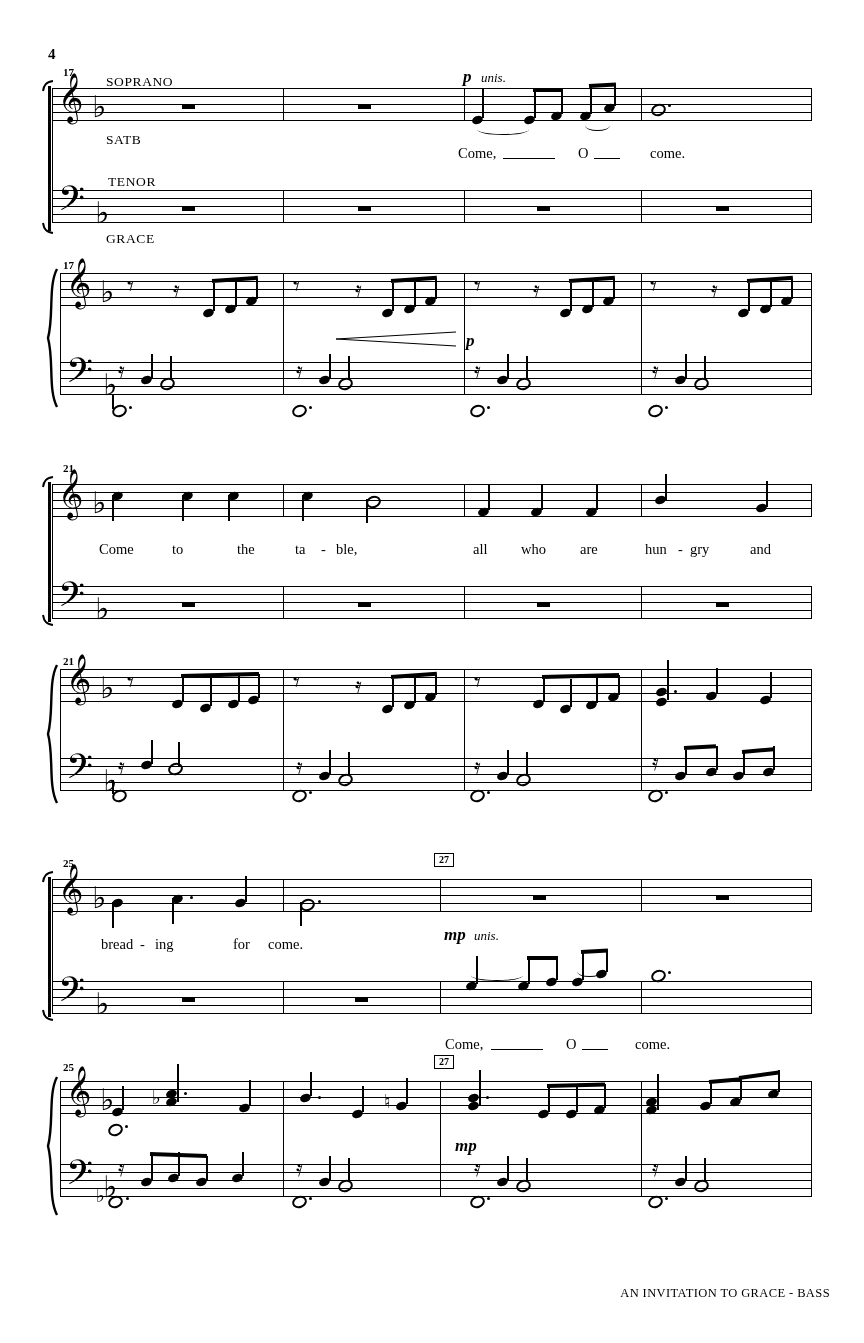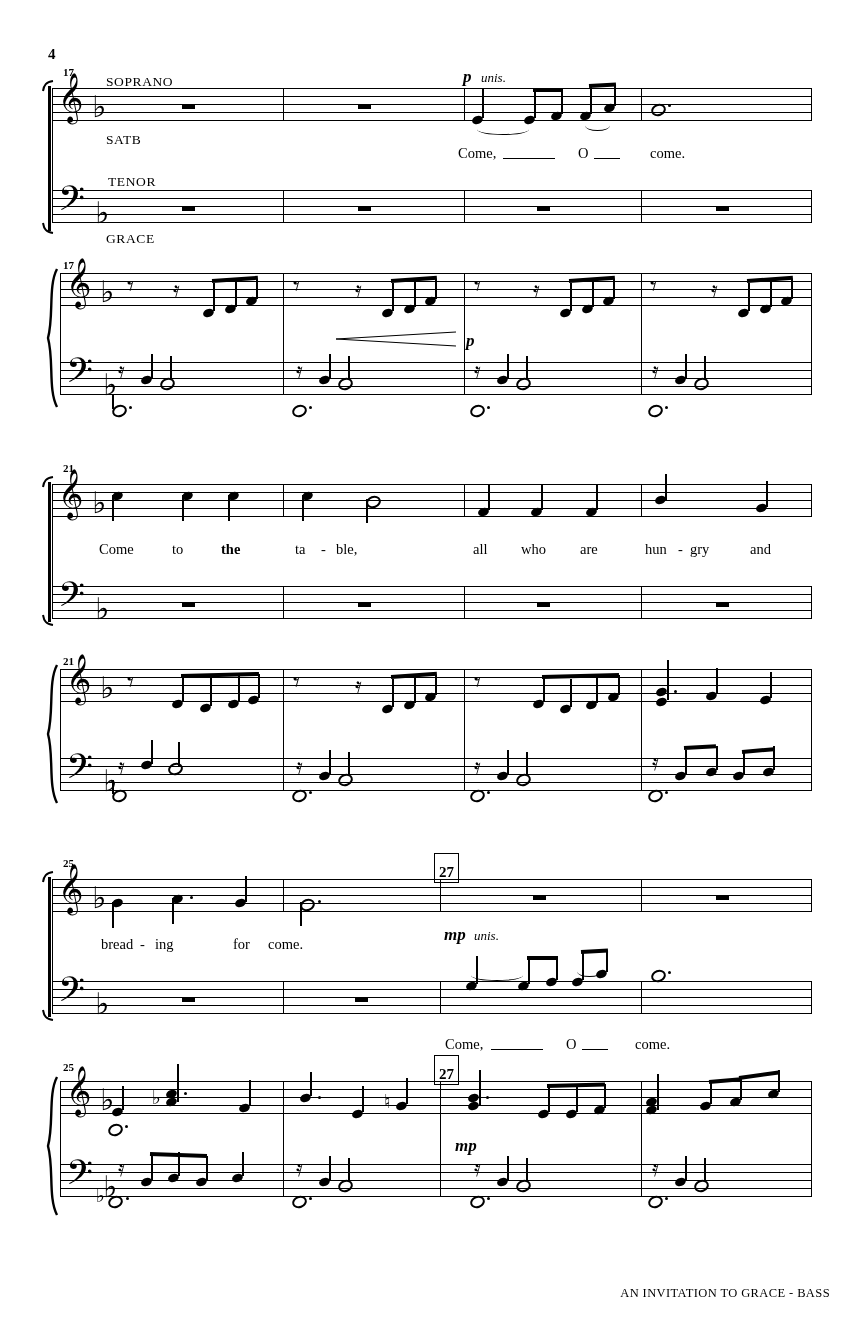--- a/index.html
+++ b/index.html
@@ -158,22 +158,22 @@
     font-family: "Liberation Serif", serif;
   }
   .meas-num {
     position: absolute;
     font-size: 11px;
     font-weight: bold;
     font-family: "Liberation Serif", serif;
   }
   .meas-num.boxed {
     border: 1.4px solid #000;
-    padding: 10px 4px 1px 4px;
-    font-size: 15px;
+    padding: 0 4px 1px 4px;
+    font-size: 10px;
   }
   .dynamic {
     position: absolute;
     font-family: "Liberation Serif", serif;
     font-style: italic;
     font-weight: bold;
     font-size: 17px;
   }
   .expr {
     position: absolute;
@@ -453,21 +453,21 @@
     <div class="notehead" style="left:756px; top:504px;"></div>
     <div class="stem" style="left:766px; top:481px; height:26px;"></div>
 
     <div class="rest-whole" style="left:182px; top:602px;"></div>
     <div class="rest-whole" style="left:358px; top:602px;"></div>
     <div class="rest-whole" style="left:537px; top:602px;"></div>
     <div class="rest-whole" style="left:716px; top:602px;"></div>
 
     <div class="lyric" style="left:99px; top:541px;">Come</div>
     <div class="lyric" style="left:172px; top:541px;">to</div>
-    <div class="lyric" style="left:221px; top:541px;font-weight:bold;">the</div>
+    <div class="lyric" style="left:237px; top:541px;">the</div>
     <div class="lyric" style="left:295px; top:541px;">ta</div>
     <div class="lyric" style="left:321px; top:541px;">-</div>
     <div class="lyric" style="left:336px; top:541px;">ble,</div>
     <div class="lyric" style="left:473px; top:541px;">all</div>
     <div class="lyric" style="left:521px; top:541px;">who</div>
     <div class="lyric" style="left:580px; top:541px;">are</div>
     <div class="lyric" style="left:645px; top:541px;">hun</div>
     <div class="lyric" style="left:678px; top:541px;">-</div>
     <div class="lyric" style="left:690px; top:541px;">gry</div>
     <div class="lyric" style="left:750px; top:541px;">and</div>

